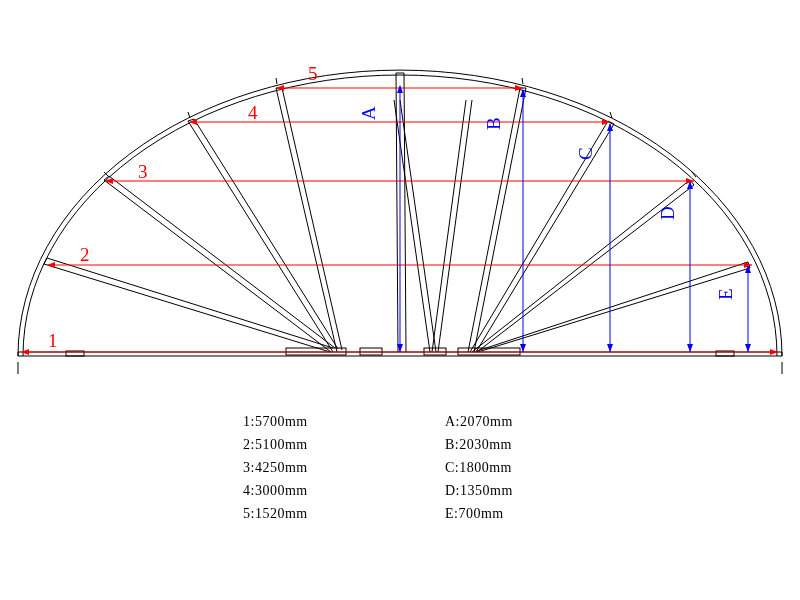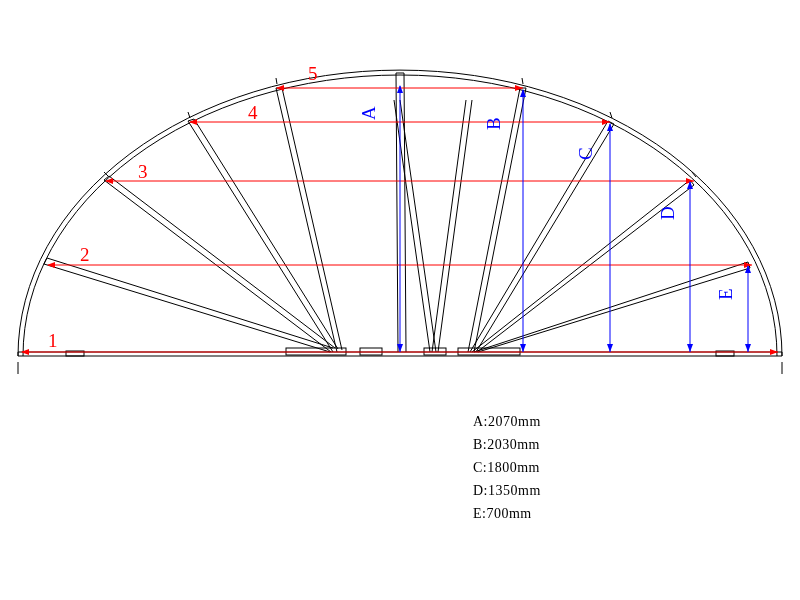--- a/index.html
+++ b/index.html
@@ -41,21 +41,21 @@
     position: absolute;
     top: 0;
     font-size: 14px;
     line-height: 23px;
     font-family: "Liberation Serif", serif;
     color: #000000;
     letter-spacing: 0.5px;
     white-space: nowrap;
   }
   .legend-col.left { left: 243px; }
-  .legend-col.right { left: 473px; }
+  .legend-col.right { left: 445px; }
   .legend-row { height: 23px; }
 </style>
 </head>
 <body>
 
 <div id="stage">
 
   <svg id="drawing" viewBox="0 0 800 600">
     <defs>
       <marker id="arrRed" markerWidth="9" markerHeight="9" refX="8" refY="3" orient="auto" markerUnits="strokeWidth">
@@ -193,20 +193,27 @@
     <g fill="#0000ff" font-family="Liberation Serif, serif" font-size="19">
       <text x="375" y="120" transform="rotate(-90 375 120)">A</text>
       <text x="500" y="130" transform="rotate(-90 500 130)">B</text>
       <text x="592" y="160" transform="rotate(-90 592 160)">C</text>
       <text x="674" y="220" transform="rotate(-90 674 220)">D</text>
       <text x="732" y="300" transform="rotate(-90 732 300)">E</text>
     </g>
   </svg>
 
   <div class="legend">
+    <div class="legend-col left">
+      <div class="legend-row">1:5700mm</div>
+      <div class="legend-row">2:5100mm</div>
+      <div class="legend-row">3:4250mm</div>
+      <div class="legend-row">4:3000mm</div>
+      <div class="legend-row">5:1520mm</div>
+    </div>
     <div class="legend-col right">
       <div class="legend-row">A:2070mm</div>
       <div class="legend-row">B:2030mm</div>
       <div class="legend-row">C:1800mm</div>
       <div class="legend-row">D:1350mm</div>
       <div class="legend-row">E:700mm</div>
     </div>
   </div>
 
 </div>

